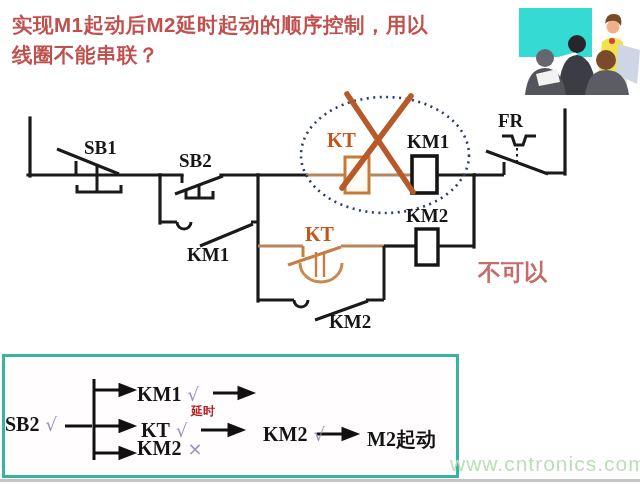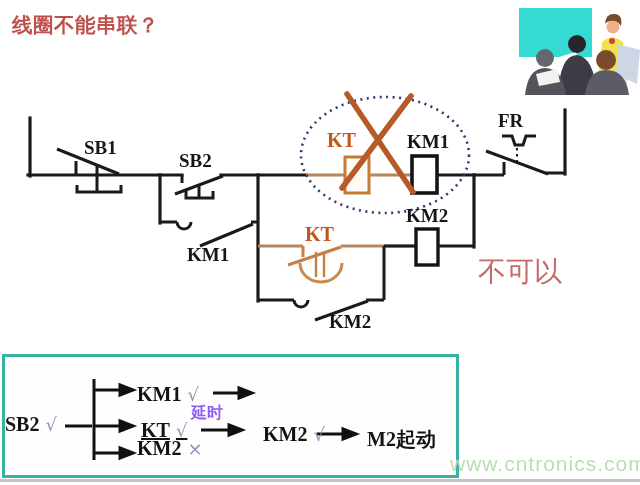--- a/index.html
+++ b/index.html
@@ -1,43 +1,44 @@
 <!DOCTYPE html>
 <html><head>
 <meta charset="utf-8">
 <style>
   html,body{margin:0;padding:0;}
   .stage{position:relative;width:640px;height:485px;background:#ffffff;overflow:hidden;
          font-family:"Liberation Sans",sans-serif;}
   .abs{position:absolute;}
   .title{left:12px;top:10px;width:480px;font-size:20.5px;line-height:30px;font-weight:bold;
          color:#c0504d;letter-spacing:0.5px;z-index:2;}
-  .note{left:478px;top:258px;width:150px;font-size:28px;line-height:28px;font-weight:normal;
+  .note{left:478px;top:258px;width:150px;font-size:23px;line-height:28px;font-weight:bold;
         color:#c66a6a;z-index:2;}
   .circuit-svg{left:0;top:0;z-index:1;}
   .circuit-svg text{font-family:"Liberation Serif",serif;font-weight:bold;font-size:19px;fill:#161616;}
   .circuit-svg text.orange{fill:#c4561a;font-size:20px;}
   .flowbox{left:2px;top:354px;width:457px;height:124px;border:3px solid #38b3a3;background:#fffdfd;
            box-sizing:border-box;z-index:2;}
   .flowbox .ftext{position:absolute;font-family:"Liberation Serif",serif;font-weight:bold;
                   font-size:20px;color:#141414;white-space:nowrap;}
   .flowbox .mark{font-family:"DejaVu Sans",sans-serif;font-weight:normal;font-size:18px;
                  color:#9295b5;margin-left:6px;}
-  .flowbox .delay{position:absolute;font-size:16px;font-weight:bold;color:#8b5cf6;
+  .flowbox .delay{position:absolute;font-size:12px;font-weight:bold;color:#b91c1c;
                   font-family:"Liberation Sans",sans-serif;white-space:nowrap;}
   .flow-svg{position:absolute;left:0;top:0;}
   .watermark{left:450px;top:452px;font-size:21px;color:#b9dfb4;z-index:4;letter-spacing:1px;}
   .bottom-strip{left:0;top:479px;width:640px;height:3px;background:#c4c4c4;z-index:1;}
 </style>
 </head>
 <body>
 
 <div class="stage">
 
   <div class="abs title">
+    <div>实现M1起动后M2延时起动的顺序控制，用以</div>
     <div>线圈不能串联？</div>
   </div>
 
   <svg class="abs circuit-svg" width="640" height="485" viewBox="0 0 640 485">
 
     <g>
       <rect x="519" y="8" width="73" height="49" fill="#35dad2"></rect>
       <g>
         <path d="M598 80 L602 42 Q612 33 623 42 L627 80 Z" fill="#f2e14d"></path>
         <rect x="600" y="76" width="27" height="15" fill="#e6e2d8"></rect>
@@ -165,21 +166,21 @@
           <polygon points="338,72 351,77 338,82"></polygon>
       </g>
     </svg>
     <div class="ftext" style="left:0;top:56px;">
       <span>SB2</span><span class="mark">√</span>
     </div>
     <div class="ftext" style="left:132px;top:26px;">
       <span>KM1</span><span class="mark">√</span>
     </div>
     <div class="delay" style="left:186px;top:46px;">延时</div>
-    <div class="ftext" style="left:136px;top:62px;text-decoration:underline;">
+    <div class="ftext" style="left:136px;top:62px;">
       <span>KT</span><span class="mark">√</span>
     </div>
     <div class="ftext" style="left:258px;top:66px;">
       <span>KM2</span><span class="mark">√</span>
     </div>
     <div class="ftext" style="left:362px;top:69px;">M2起动</div>
     <div class="ftext" style="left:132px;top:80px;">
       <span>KM2</span><span class="mark">×</span>
     </div>
   </div>

